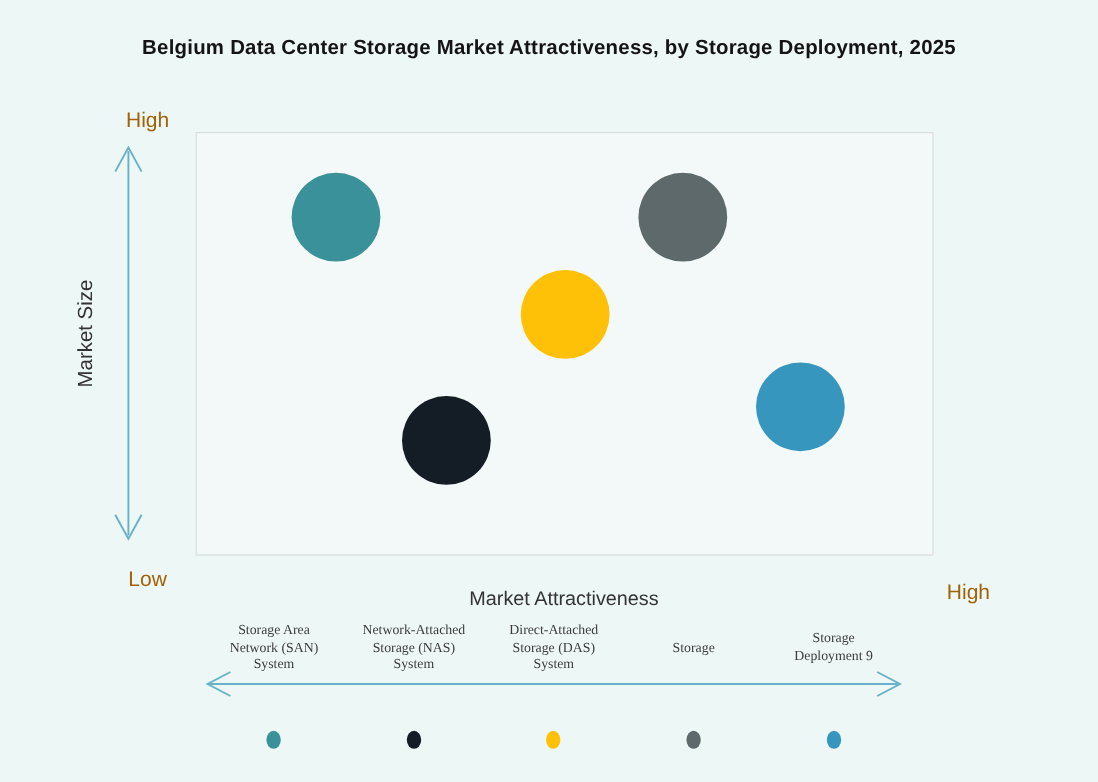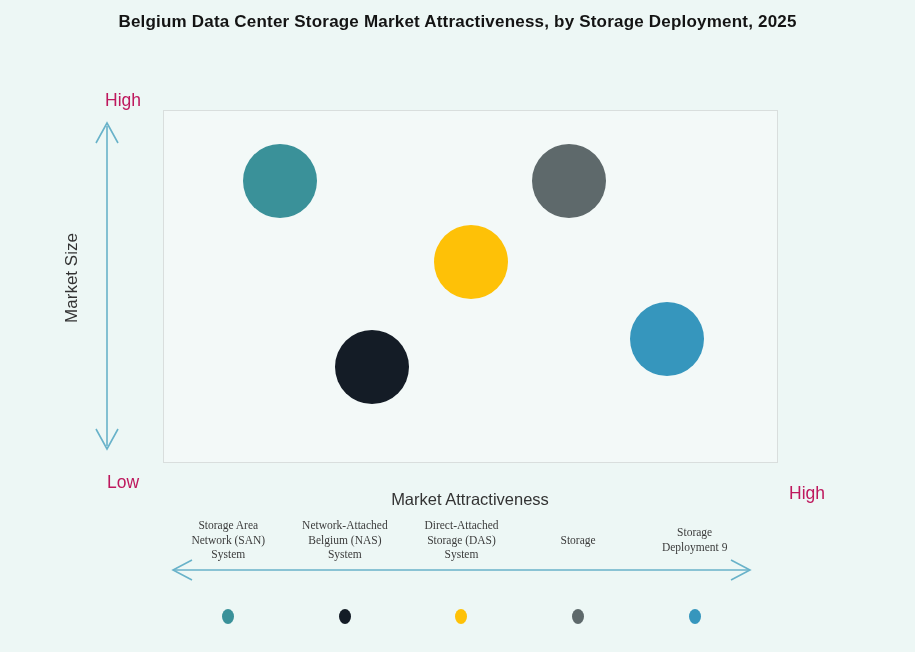--- a/index.html
+++ b/index.html
@@ -4,26 +4,26 @@
 <style>
   * { margin:0; padding:0; box-sizing:border-box; }
   html, body { width:915px; height:652px; }
   body {
     font-family:"Liberation Sans", sans-serif;
     position:relative; overflow:hidden;
   }
   .canvas { position:absolute; inset:0; }
 
   .chart-title {
-    position:absolute; top:12px; left:0; width:100%;
+    position:absolute; top:30px; left:0; width:100%;
     text-align:center; font-size:17px; font-weight:bold;
     color:#141414; letter-spacing:.2px;
   }
 
-  .axis-end { position:absolute; font-size:17.5px; color:#be185d; text-align:center; }
+  .axis-end { position:absolute; font-size:17.5px; color:#a16207; text-align:center; }
   .y-high { left:97px; top:90px;  width:52px; }
   .y-low  { left:97px; top:472px; width:52px; }
   .x-high { left:781px; top:483px; width:52px; }
 
   .y-arrow { position:absolute; left:92px; top:116px; }
   .x-arrow { position:absolute; left:165px; top:557px; }
 
   .y-axis-title {
     position:absolute; left:72px; top:278px;
     transform:translate(-50%,-50%) rotate(-90deg);
@@ -83,21 +83,21 @@
       <div class="bubble" title="Others" style="width: 74px; height: 74px; left: calc(66% - 37px); top: calc(20% - 37px); background: rgb(94, 105, 107);"></div>
       <div class="bubble" title="Storage Deployment 5" style="width: 74px; height: 74px; left: calc(82% - 37px); top: calc(65% - 37px); background: rgb(54, 150, 189);"></div>
     </div>
 
   <div class="axis-end x-high">High</div>
 
   <div class="x-axis-title">Market Attractiveness</div>
 
   <div class="legend-labels">
       <div class="legend-cell">Storage Area Network (SAN) System</div>
-      <div class="legend-cell">Network-Attached Belgium (NAS) System</div>
+      <div class="legend-cell">Network-Attached Storage (NAS) System</div>
       <div class="legend-cell">Direct-Attached Storage (DAS) System</div>
       <div class="legend-cell">Storage</div>
       <div class="legend-cell">Storage Deployment 9</div>
     </div>
 
   <svg class="x-arrow" width="593" height="26" viewBox="0 0 593 26" fill="none">
     <line x1="8" y1="13" x2="585" y2="13" stroke-width="1.6" stroke="#68b2c9"></line>
     <polyline points="27,3 8,13 27,23" stroke-width="1.6" fill="none" stroke="#68b2c9"></polyline>
     <polyline points="566,3 585,13 566,23" stroke-width="1.6" fill="none" stroke="#68b2c9"></polyline>
   </svg>

